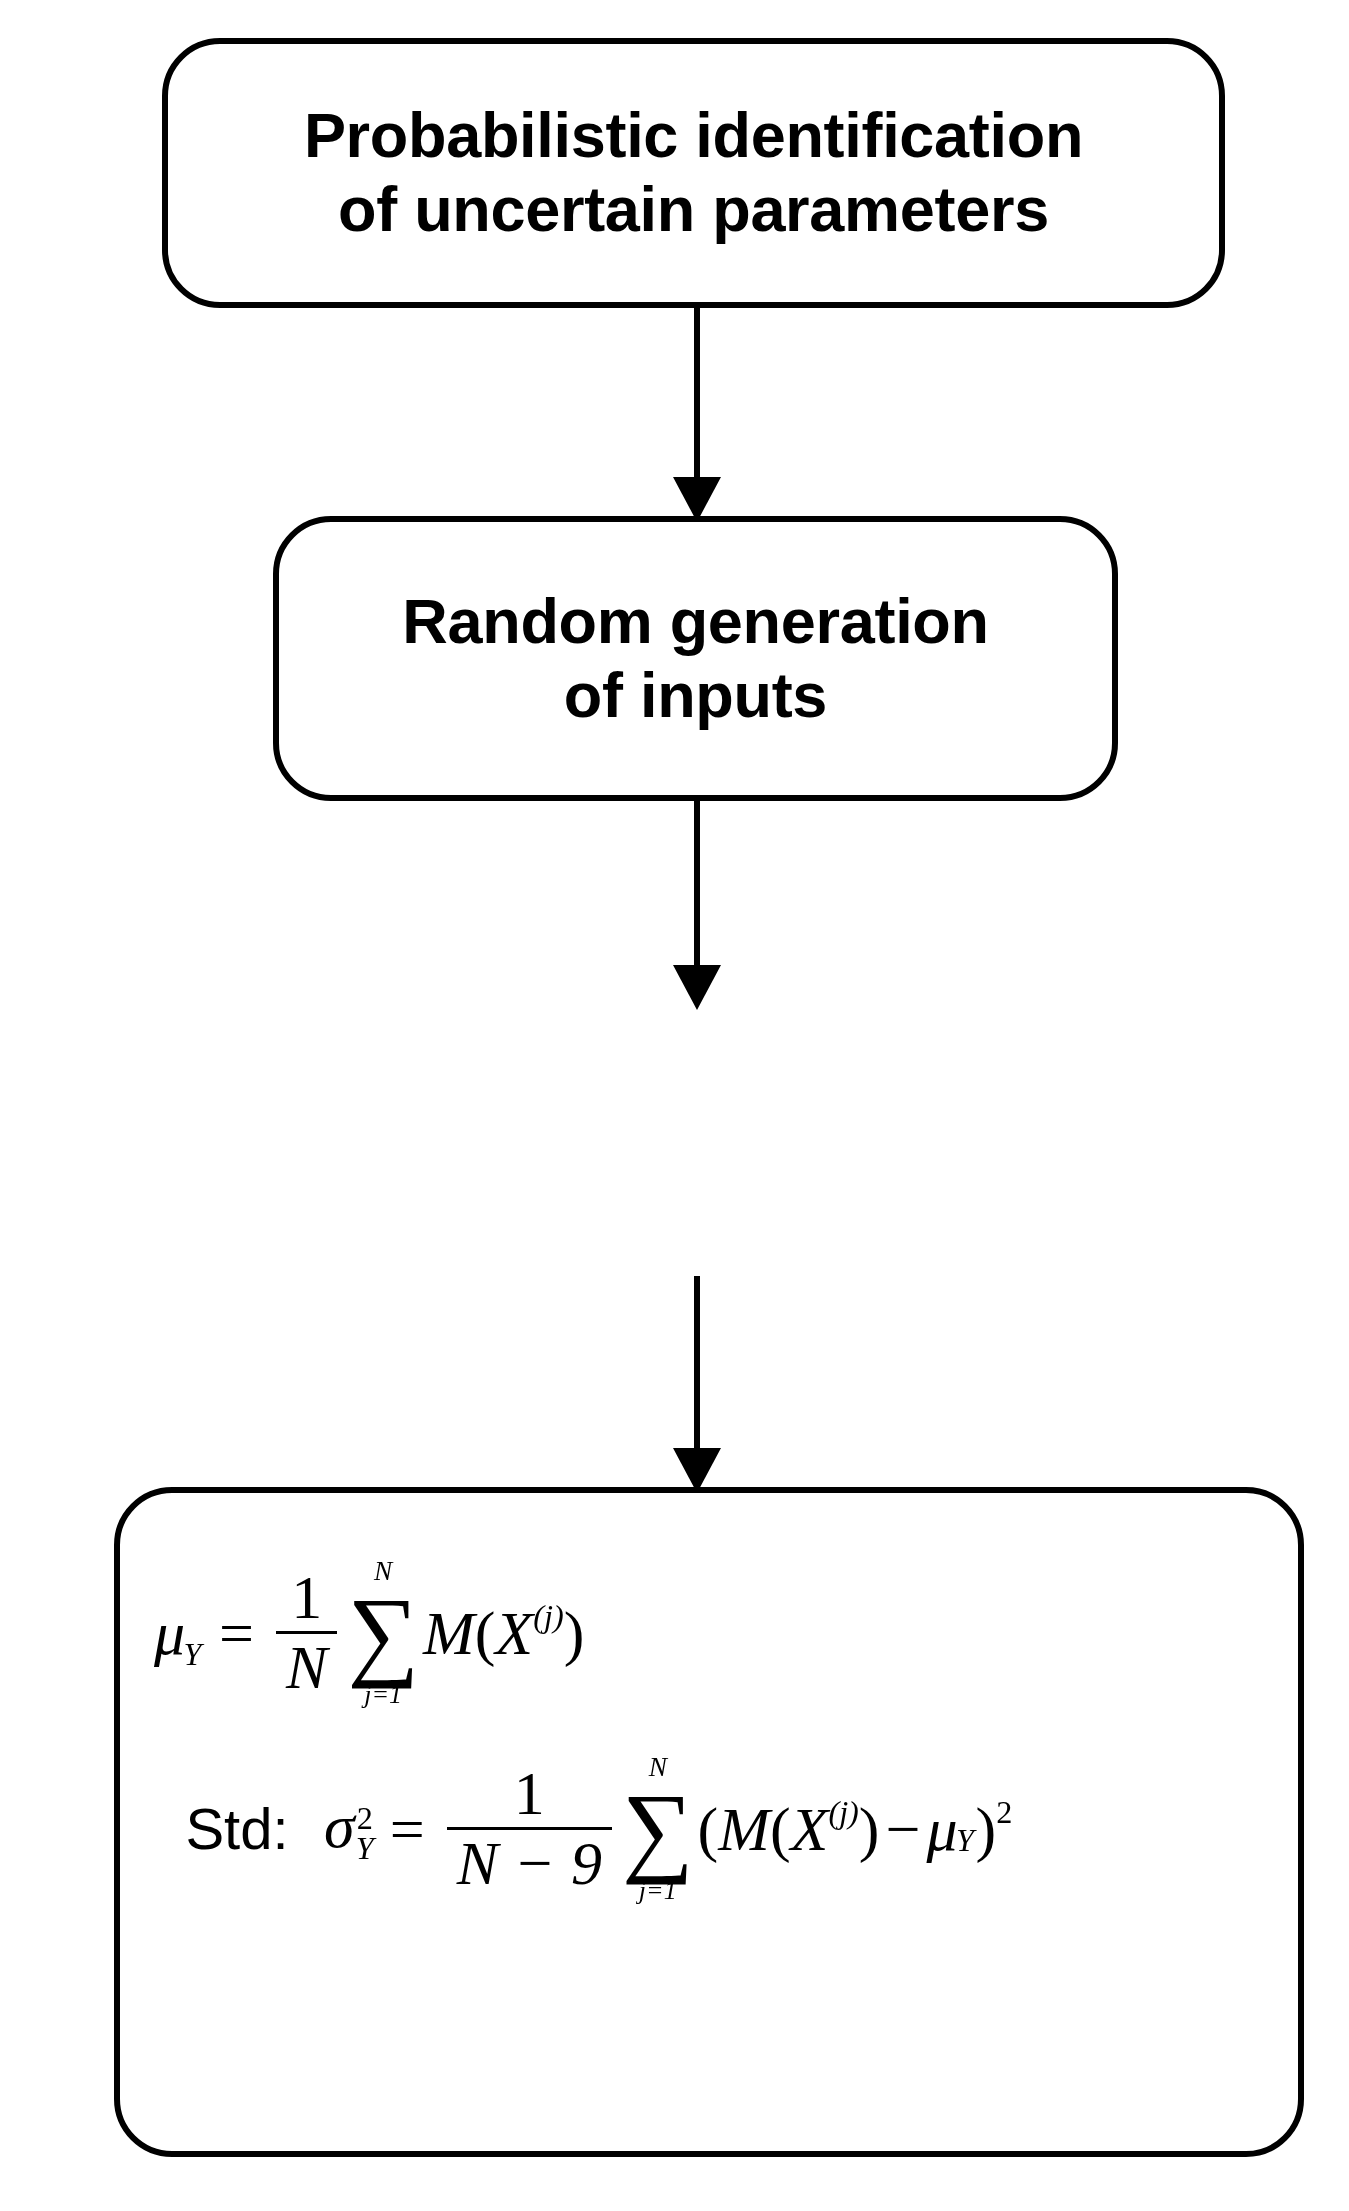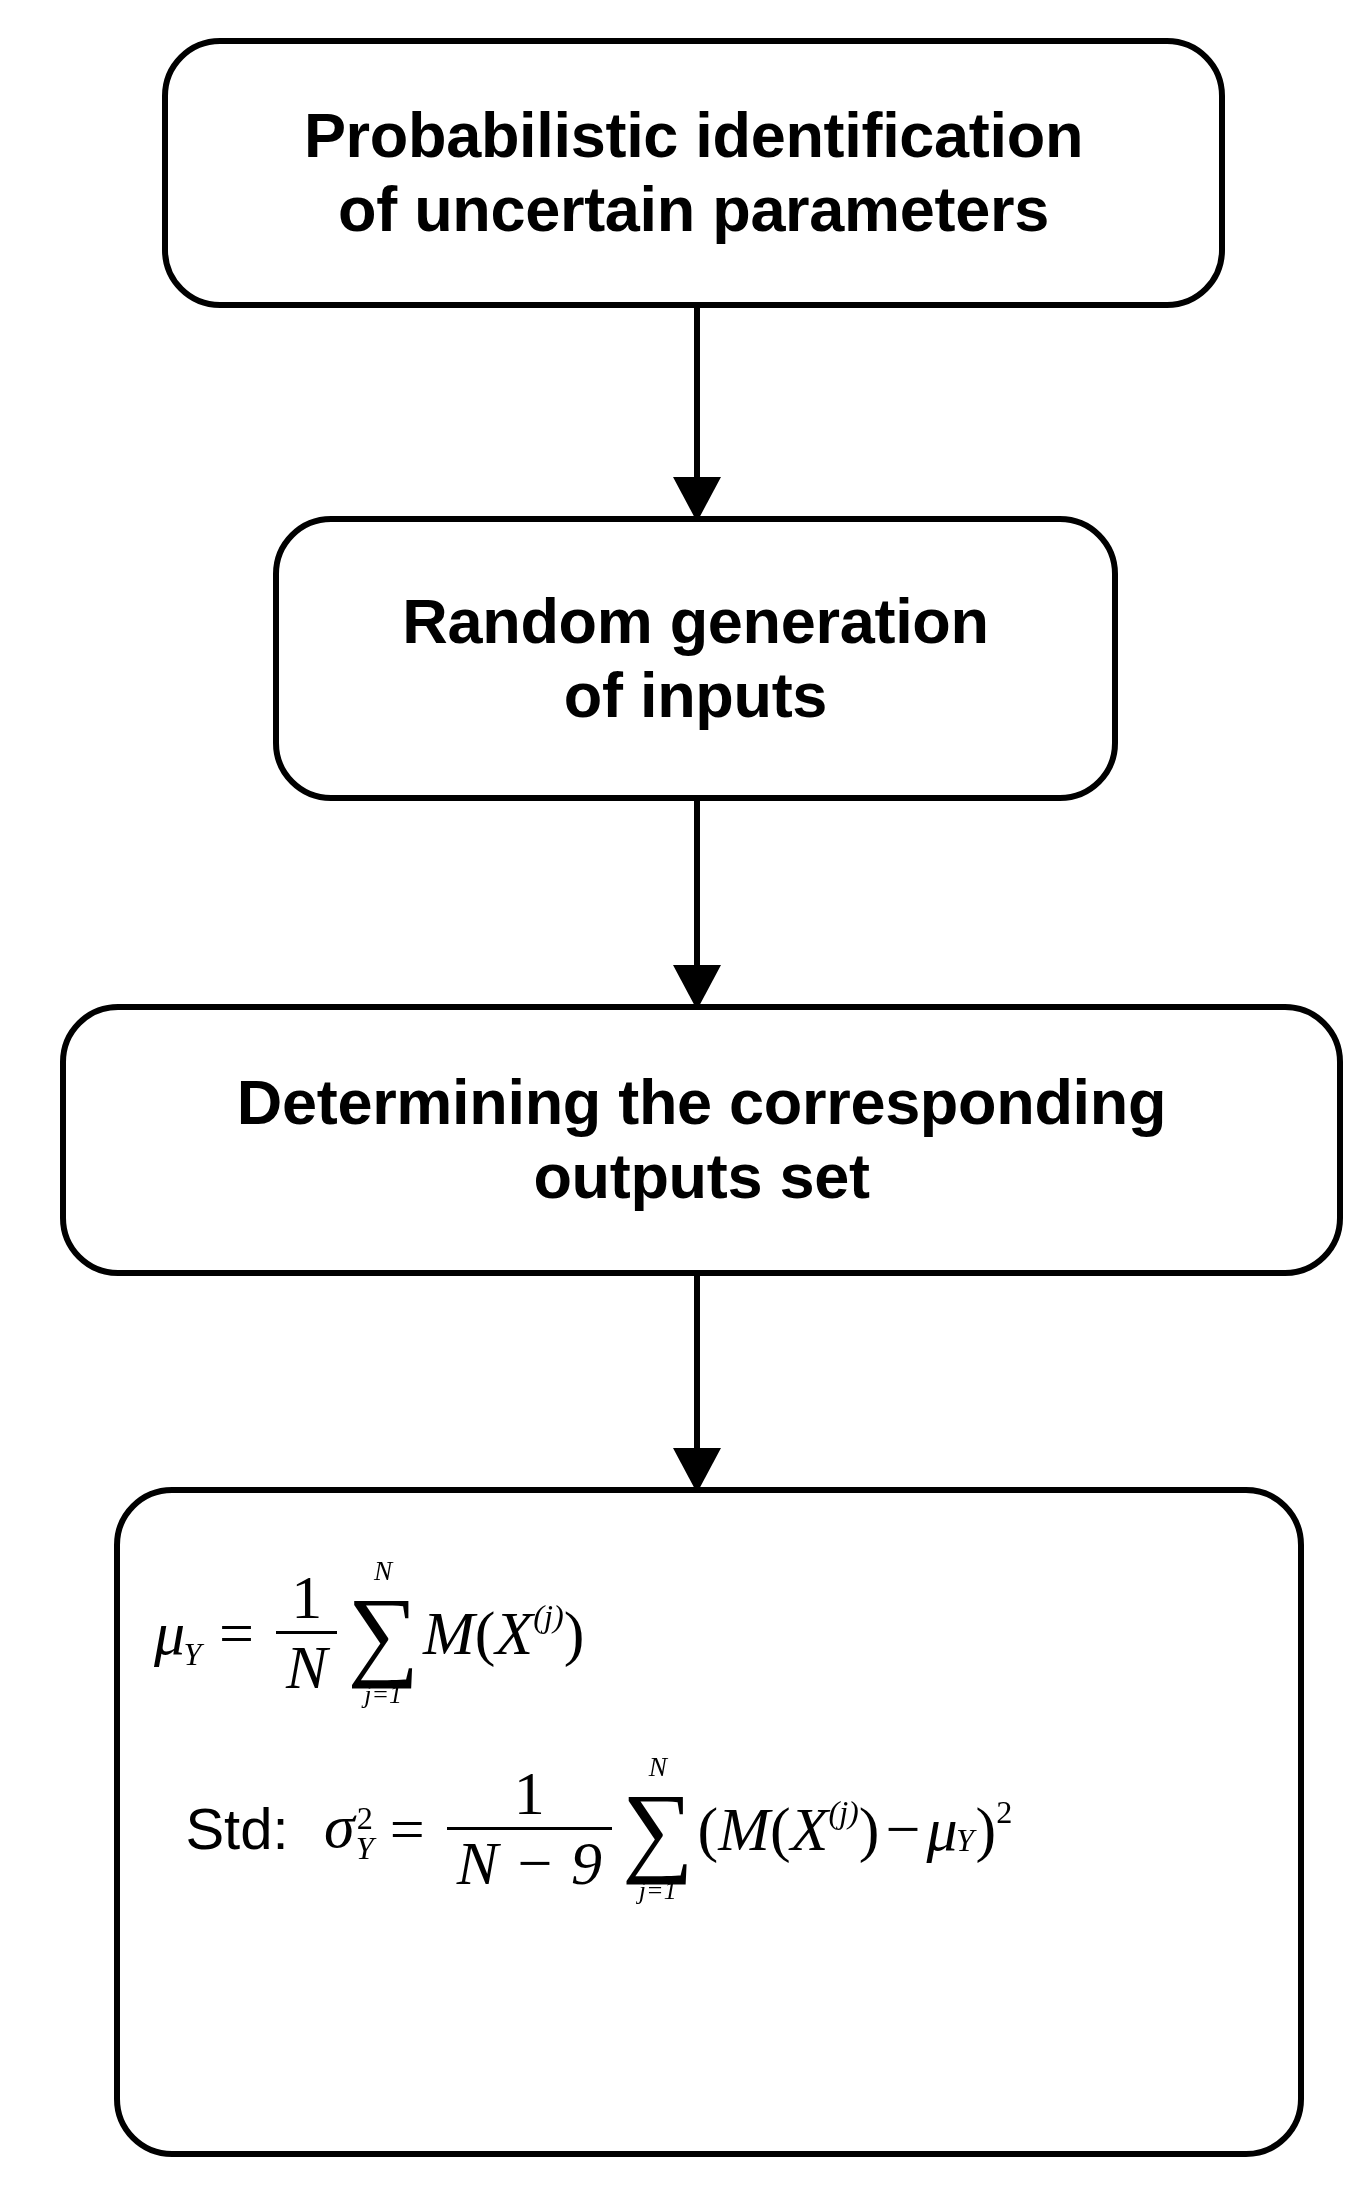--- a/index.html
+++ b/index.html
@@ -225,24 +225,20 @@
   <div class="node" id="node-1">
     <div class="node-title">Probabilistic identification
 of uncertain parameters</div>
   </div>
 
   <div class="node" id="node-2">
     <div class="node-title">Random generation
 of inputs</div>
   </div>
 
-  <div class="node" id="node-3">
-    <div class="node-title">Determining the corresponding
-outputs set</div>
-  </div>
 
   <div class="node" id="node-4">
 
     <div class="formulas">
 
       <div class="formula-row">
 
         <span class="math">
           <span class="var"><span>μ</span><span class="sub">Y</span></span>
 

